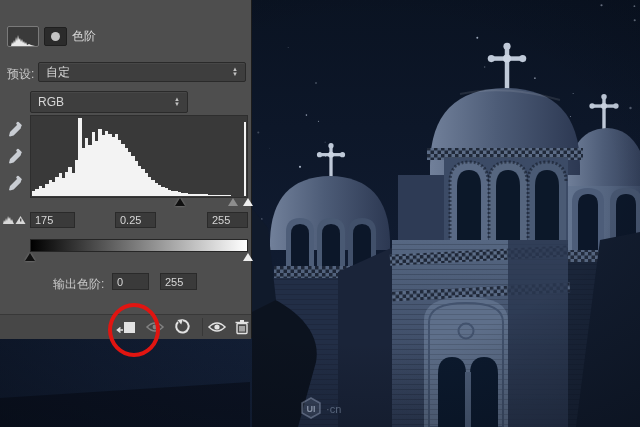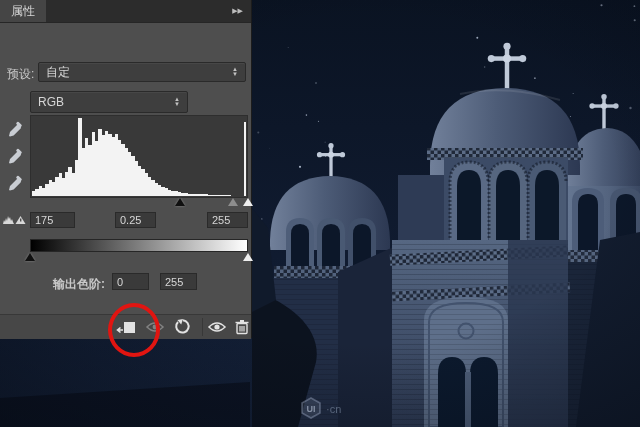--- a/index.html
+++ b/index.html
@@ -46,21 +46,21 @@
        border-right:5px solid transparent;border-bottom:8px solid #ccc;transform:translateX(-50%);}
   .tri.black{border-bottom-color:#101010;filter:drop-shadow(0 0 1px rgba(255,255,255,.35));}
   .tri.gray{border-bottom-color:#8e8e8e;}
   .tri.white{border-bottom-color:#efefef;}
   .warn{position:absolute;left:3px;top:209px;}
   .lev-field{position:absolute;top:212px;height:16px;background:#3a3a3a;border:1px solid #2a2a2a;
              color:#d6d6d6;font-size:11px;font-family:inherit;padding:0 4px;box-sizing:border-box;}
   .grad{position:absolute;left:30px;top:239px;width:218px;height:13px;border:1px solid #262626;
         box-sizing:border-box;background:linear-gradient(to right,#000,#fff);}
   .out-sliders{position:absolute;left:30px;top:253px;width:218px;height:10px;}
-  .out-row-label{position:absolute;left:53px;top:276px;font-size:12px;color:#c9c9c9;font-weight:bold;}
+  .out-row-label{position:absolute;left:53px;top:276px;font-size:12px;color:#c9c9c9;}
   .out-field{position:absolute;top:273px;height:17px;background:#3a3a3a;border:1px solid #2a2a2a;
              color:#d6d6d6;font-size:11px;font-family:inherit;padding:0 4px;box-sizing:border-box;}
 
   .toolbar{position:absolute;left:0;top:314px;width:100%;height:24px;background:#474747;
            border-top:1px solid #383838;}
   .tb{position:absolute;top:3px;width:22px;height:18px;display:flex;align-items:center;justify-content:center;}
   .tb.disabled{opacity:.38;}
   .tb-sep{position:absolute;left:202px;top:3px;width:1px;height:18px;background:#383838;}
 
   .red-circle{position:absolute;left:108px;top:303px;width:44px;height:46px;border:4px solid #e11511;
@@ -285,25 +285,32 @@
     <rect width="640" height="427" fill="url(#vign)"></rect>
 
     <g transform="translate(300,398)">
       <path d="M11,0 L20,5 L20,15 L11,20 L2,15 L2,5 Z" fill="rgba(160,175,200,0.14)" stroke="rgba(170,185,210,0.38)" stroke-width="1.6"></path>
       <text x="11" y="13.5" text-anchor="middle" font-size="9" font-weight="bold" fill="rgba(200,212,230,0.55)">UI</text>
       <text x="26" y="14.5" font-size="11" fill="rgba(170,185,210,0.42)">·cn</text>
     </g>
   </svg>
 
   <div id="panel">
-    <div class="tabbar">
-      <div class="tab"><span>属性</span></div>
-      <div class="collapse">▶▶</div>
-    </div>
-
+
+    <div class="hdr">
+      <div class="adj-btn">
+        <svg width="24" height="13" viewBox="0 0 24 13">
+          <path d="M0,13 L1,9 2,11 3,7 4,10 5,4 6,8 7,2 8,7 9,5 10,9 11,6 12,10 13,8 14,11 15,9 16,12 18,11 20,12 24,13 Z" fill="#e9e9e9"></path>
+        </svg>
+      </div>
+      <div class="mask-btn">
+          <i></i>
+        </div>
+      <span class="title">色阶</span>
+    </div>
 
     <span class="row-label" style="left:7px;top:66px;">预设:</span>
     <div class="select" style="left:38px;top:62px;width:208px;">
       <span>自定</span>
       <span class="updown">
           <span>▲</span>
           <span>▼</span>
         </span>
     </div>
 

